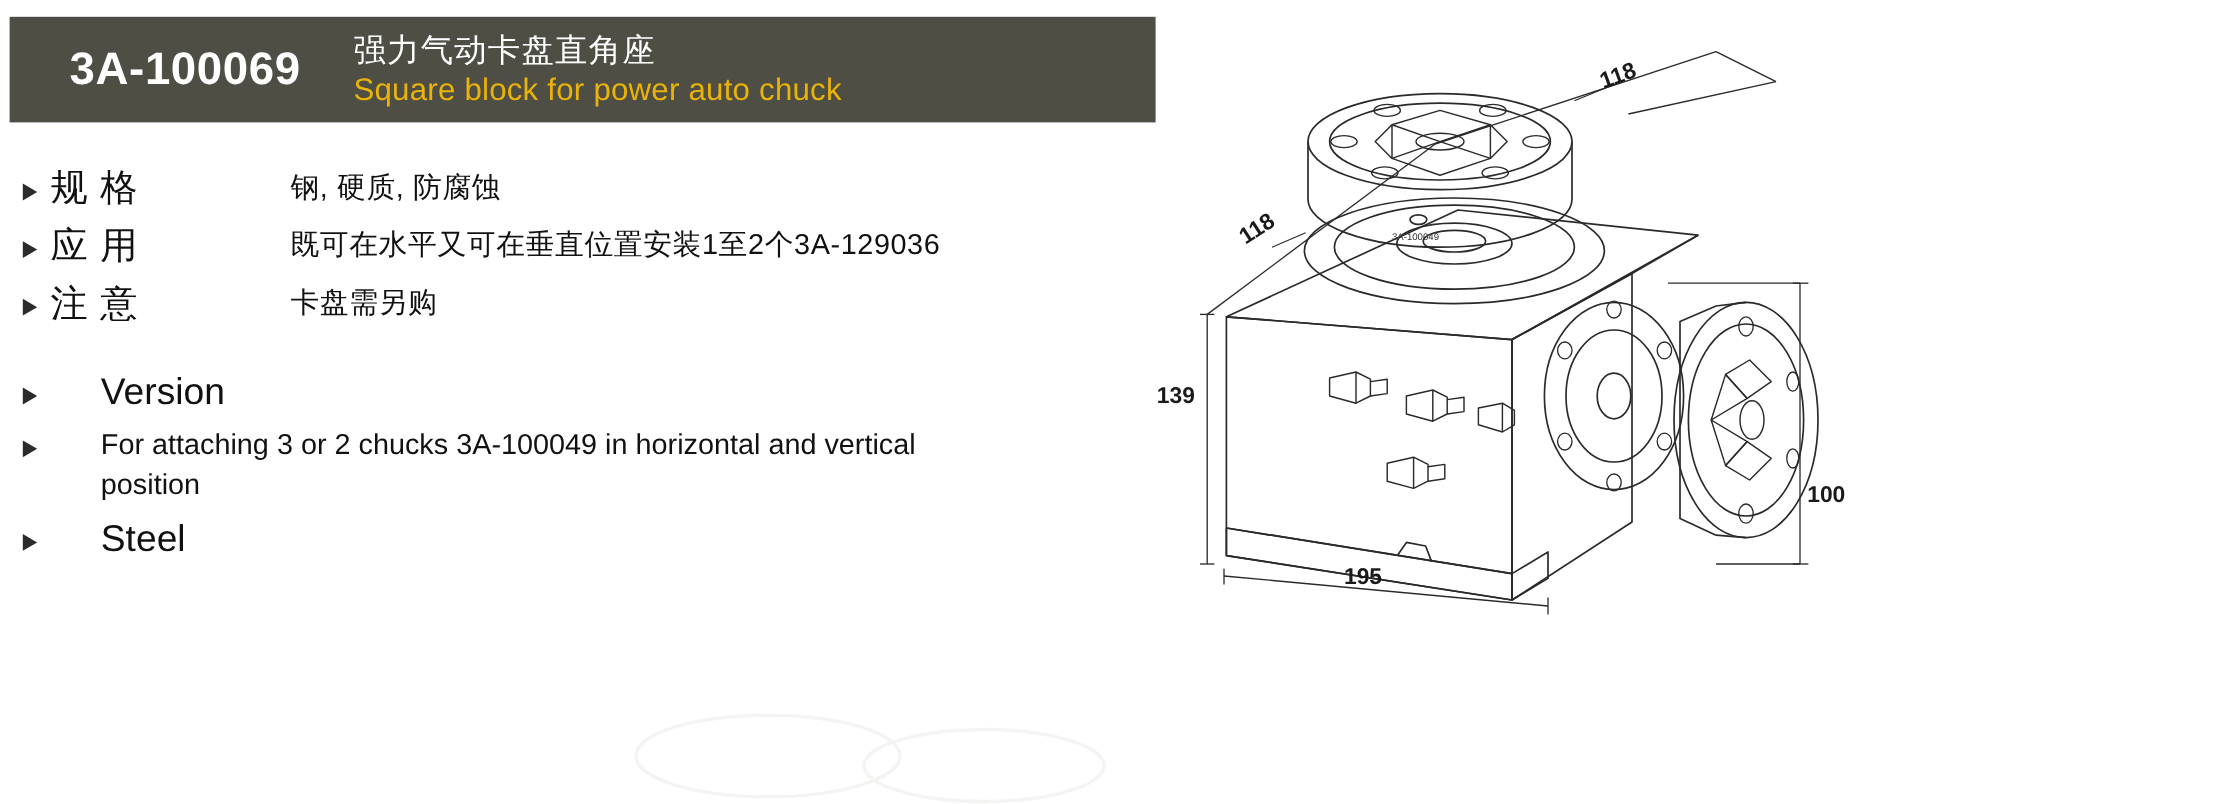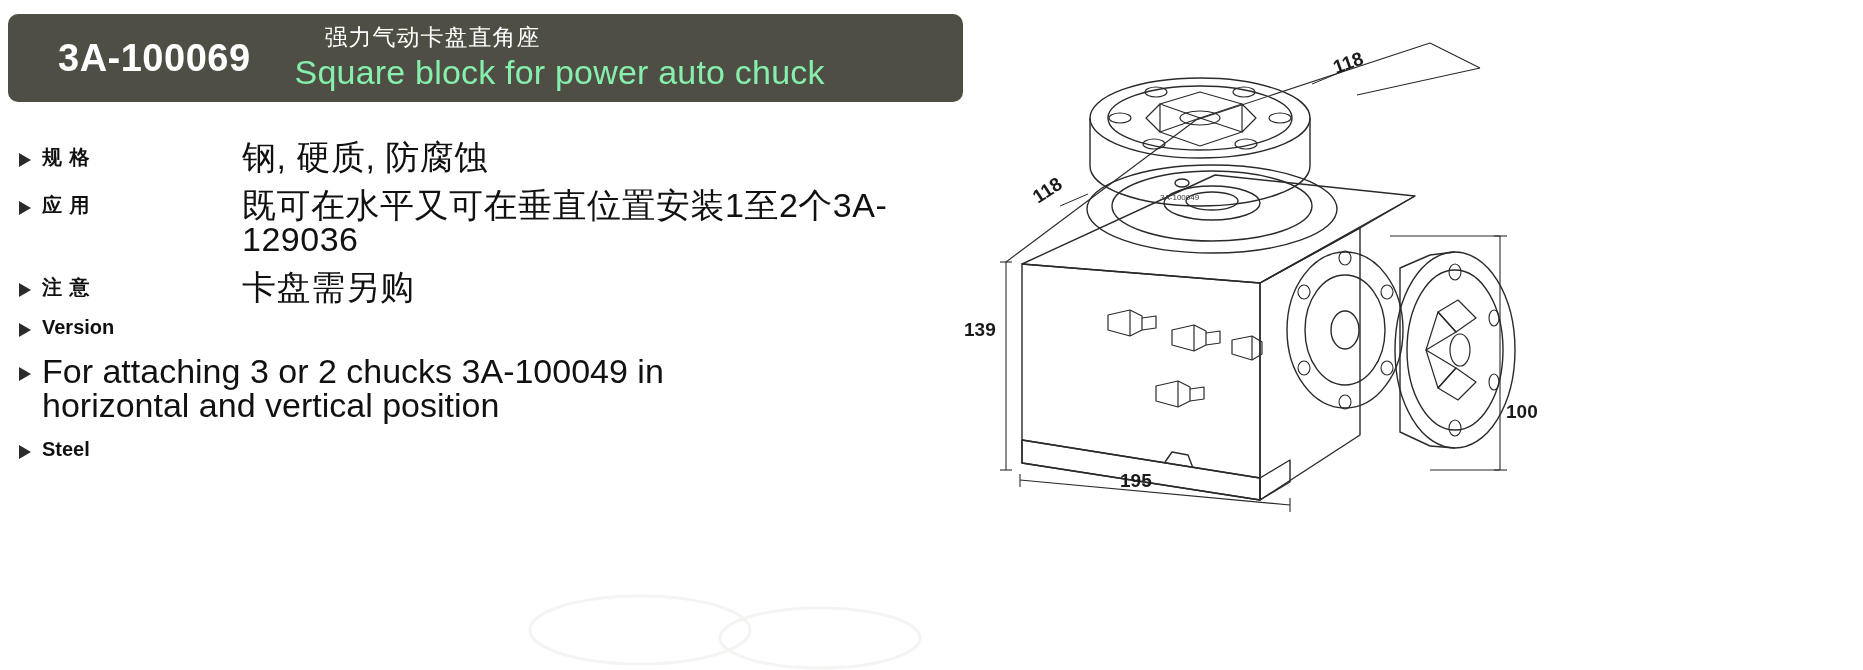--- a/index.html
+++ b/index.html
@@ -27,47 +27,45 @@
 
   #title-bar {
     position: absolute;
     left: 8px;
     top: 14px;
     width: 955px;
     height: 88px;
     background: #4e4e45;
     display: flex;
     align-items: center;
-    border-radius: 10px;
   }
   #part-number {
     color: #ffffff;
     font-size: 38px;
     font-weight: bold;
     letter-spacing: 0.5px;
     margin-left: 50px;
     white-space: nowrap;
   }
   #title-texts {
     margin-left: 44px;
     display: flex;
     flex-direction: column;
     justify-content: center;
     line-height: 1.18;
   }
   #title-cn {
     color: #ffffff;
-    font-size: 23px;
+    font-size: 27px;
     letter-spacing: 1px;
     white-space: nowrap;
-    margin-left: 30px;
   }
   #title-en {
-    color: #86efac;
-    font-size: 34px;
+    color: #eab308;
+    font-size: 26px;
     letter-spacing: 0.2px;
     white-space: nowrap;
   }
 
   .spec-list {
     position: absolute;
     left: 8px;
     width: 950px;
   }
   #spec-list-cn { top: 140px; }
@@ -83,39 +81,38 @@
     flex: 0 0 34px;
     color: #2b2b2b;
     font-size: 20px;
     line-height: 34px;
     text-align: center;
   }
   .bullet svg { display: block; margin: 12px auto 0 auto; }
 
   .spec-label {
     flex: 0 0 200px;
-    font-size: 20px;
+    font-size: 31px;
     line-height: 34px;
     color: #111;
     letter-spacing: 1px;
     white-space: nowrap;
-    font-weight: bold;
   }
   .spec-label.en {
     letter-spacing: 0px;
   }
   .spec-value {
-    font-size: 34px;
+    font-size: 24px;
     line-height: 34px;
     color: #111;
     max-width: 700px;
   }
   .spec-value.cn { letter-spacing: 0.5px; }
 
-  #spec-list-en .spec-row { margin-bottom: 10px; }
+  #spec-list-en .spec-row { margin-bottom: 10px; gap: 42px; }
   #spec-list-en .spec-label { flex: 0 0 210px; }
 
   
   #drawing-panel {
     position: absolute;
     left: 960px;
     top: 0;
     width: 903px;
     height: 670px;
   }

